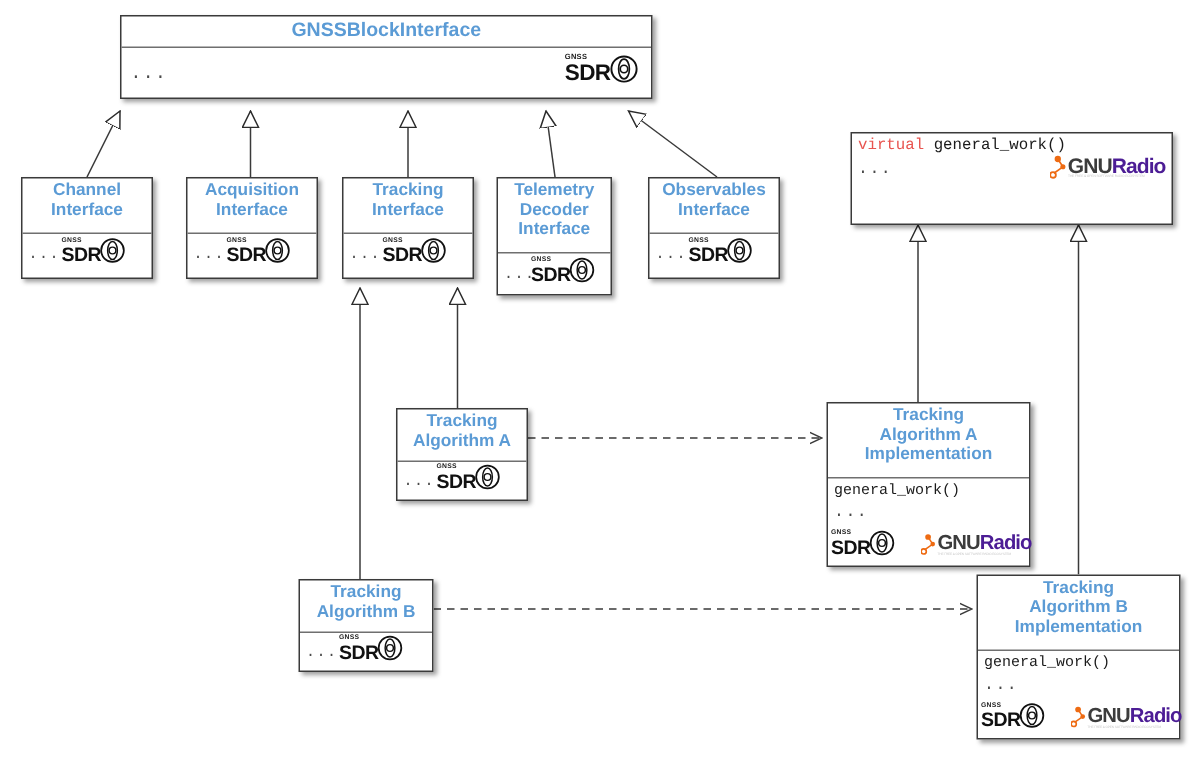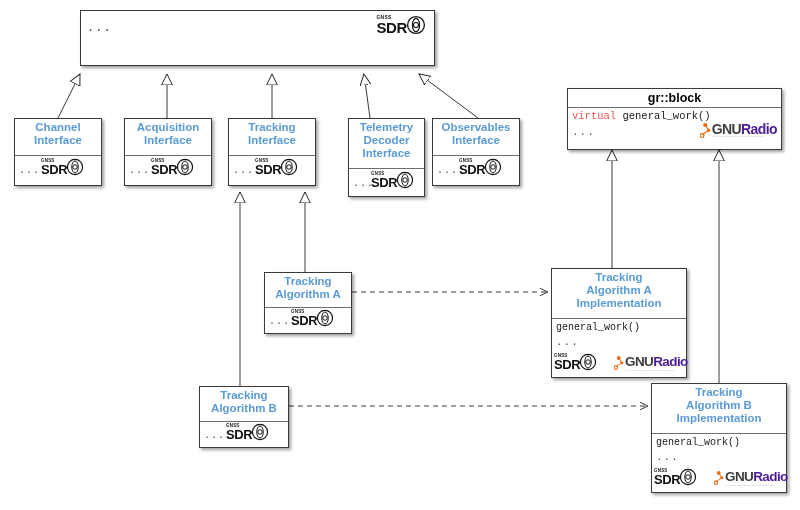--- a/index.html
+++ b/index.html
@@ -35,21 +35,21 @@
     box-sizing:border-box;
     padding:2px 4px;
   }
   .dots{
     font-family:"Liberation Mono",monospace;
     color:#4a4a4a;
     letter-spacing:1px;
   }
 
   
-  .sdr-logo{display:inline-flex;align-items:flex-end;line-height:1;}
+  .sdr-logo{display:inline-flex;align-items:flex-start;line-height:1;}
   .sdr-stack{display:flex;flex-direction:column;align-items:flex-start;line-height:1;}
   .sdr-gnss{
     font-family:"Liberation Sans",sans-serif;
     font-weight:bold;color:#1a1a1a;
     letter-spacing:0.2px;
   }
   .sdr-word{
     font-family:"Liberation Sans",sans-serif;
     font-weight:bold;color:#111111;
     letter-spacing:-0.4px;
@@ -104,20 +104,21 @@
 
       <path d="M612,268 L612,150" marker-end="url(#hollowTri)"></path>
       <path d="M719,383 L719,150" marker-end="url(#hollowTri)"></path>
 
       <path d="M352,292 L548,292" stroke-dasharray="5,4" marker-end="url(#openArrow)"></path>
       <path d="M289,406 L648,406" stroke-dasharray="5,4" marker-end="url(#openArrow)"></path>
     </g>
   </svg>
 
   <div class="uml-box" style="left:80px;top:10px;width:355px;height:56px;">
+    <div class="uml-title" style="font-size:13px;height:21px;">GNSSBlockInterface</div>
     <div class="uml-body">
       <span class="dots" style="font-size:12px;position:absolute;left:6px;top:10px;">...</span>
       <span class="sdr-logo" style="position:absolute;right:8px;top:4px;">
         <span class="sdr-stack">
           <span class="sdr-gnss" style="font-size:5px;">GNSS</span>
           <span class="sdr-word" style="font-size:15px;">SDR</span>
         </span>
         <svg class="sdr-orb" width="20" height="20" viewBox="0 0 20 20">
           <circle cx="10" cy="10" r="8.4" fill="none" stroke="#111" stroke-width="1.3"></circle>
           <ellipse cx="10" cy="10" rx="3.6" ry="6.6" fill="none" stroke="#111" stroke-width="1.1"></ellipse>
@@ -183,21 +184,21 @@
         </span>
         <svg class="sdr-orb" width="18" height="18" viewBox="0 0 20 20">
           <circle cx="10" cy="10" r="8.4" fill="none" stroke="#111" stroke-width="1.3"></circle>
           <ellipse cx="10" cy="10" rx="3.6" ry="6.6" fill="none" stroke="#111" stroke-width="1.1"></ellipse>
           <circle cx="10" cy="10" r="2.5" fill="none" stroke="#111" stroke-width="1.1"></circle>
         </svg>
       </span>
     </div>
   </div>
 
-  <div class="uml-box" style="left:348px;top:118px;width:77px;height:79px;">
+  <div class="uml-box" style="left:331px;top:118px;width:77px;height:79px;">
     <div class="uml-title" style="font-size:11.5px;height:50px;">
       <div>Telemetry</div>
       <div>Decoder</div>
       <div>Interface</div>
     </div>
     <div class="uml-body">
       <span class="dots" style="font-size:10px;position:absolute;left:4px;top:9px;">...</span>
       <span class="sdr-logo" style="position:absolute;left:22px;top:2px;">
         <span class="sdr-stack">
           <span class="sdr-gnss" style="font-size:4.5px;">GNSS</span>
@@ -227,21 +228,20 @@
         <svg class="sdr-orb" width="18" height="18" viewBox="0 0 20 20">
           <circle cx="10" cy="10" r="8.4" fill="none" stroke="#111" stroke-width="1.3"></circle>
           <ellipse cx="10" cy="10" rx="3.6" ry="6.6" fill="none" stroke="#111" stroke-width="1.1"></ellipse>
           <circle cx="10" cy="10" r="2.5" fill="none" stroke="#111" stroke-width="1.1"></circle>
         </svg>
       </span>
     </div>
   </div>
 
   <div class="uml-box" style="left:567px;top:88px;width:215px;height:62px;">
-    <div class="uml-title black" style="font-size:12.5px;height:19px;">gr::block</div>
     <div class="uml-body">
       <div class="mono" style="font-size:10.5px;position:absolute;left:4px;top:2px;">
         <span class="kw-virtual">virtual</span><span> </span><span>general_work()</span>
       </div>
       <span class="dots" style="font-size:11px;position:absolute;left:4px;top:18px;">...</span>
       <span class="gnu-logo" style="position:absolute;right:4px;top:14px;">
         <svg class="gnu-mark" width="11" height="17" viewBox="0 0 11 17">
           <circle cx="5.2" cy="3.0" r="2.1" fill="#ee6b13"></circle>
           <circle cx="8.6" cy="8.2" r="1.7" fill="#ee6b13"></circle>
           <circle cx="2.0" cy="13.6" r="1.9" fill="none" stroke="#ee6b13" stroke-width="1.2"></circle>

